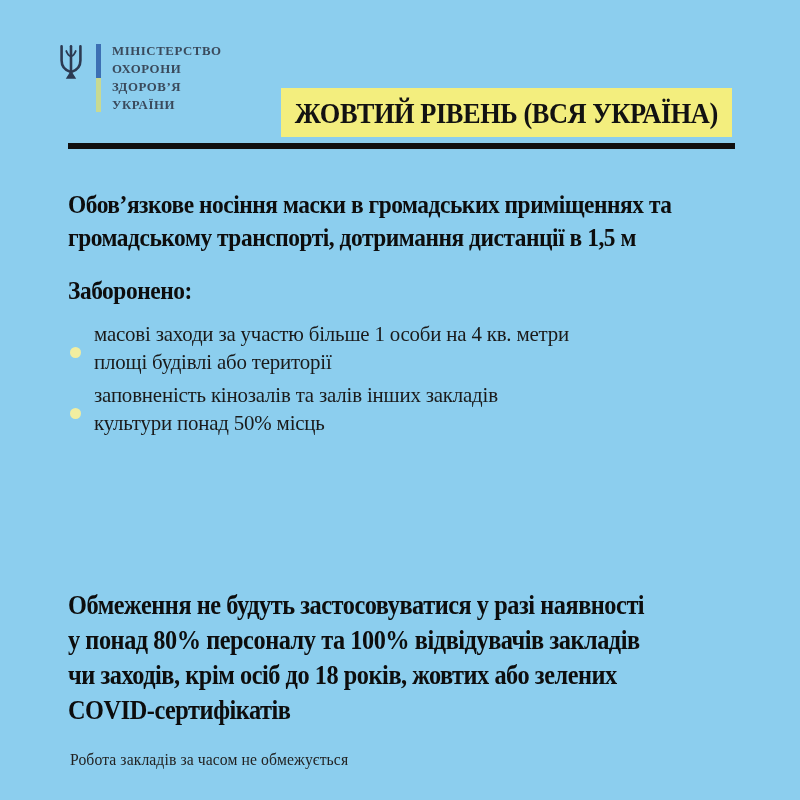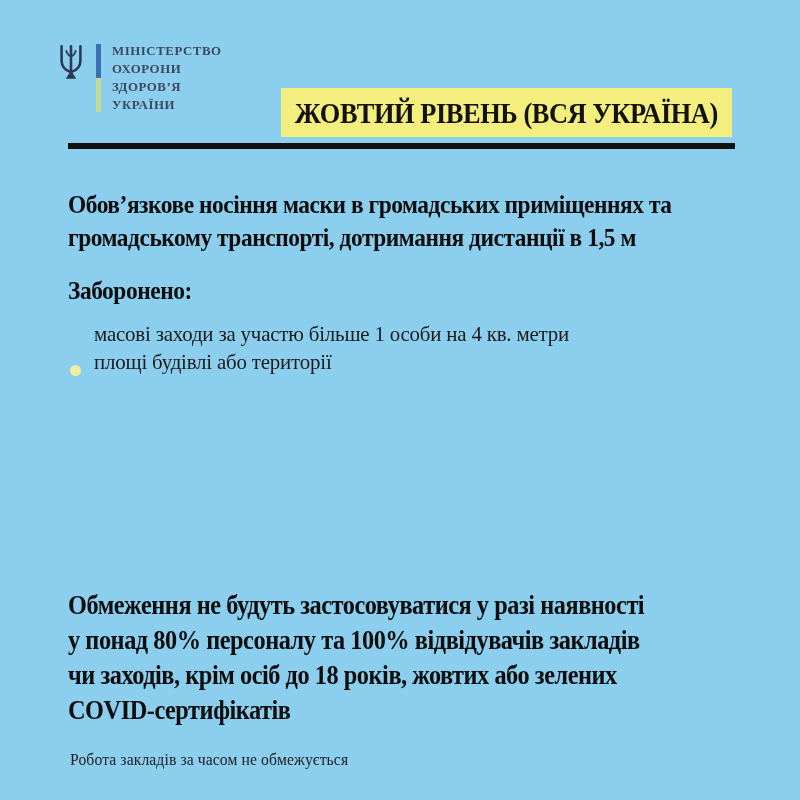--- a/index.html
+++ b/index.html
@@ -59,21 +59,21 @@
   }
   .prohibited-heading{
     position:absolute;left:68px;top:276px;width:400px;
     font-size:26px;font-weight:bold;letter-spacing:-0.5px;color:#0d0d0d;
   }
   .bullet-list{
     position:absolute;left:68px;top:320px;width:730px;
     list-style:none;margin:0;padding:0;
   }
   .bullet-item{
-    display:flex;align-items:flex-end;
+    display:flex;align-items:center;
     margin-bottom:5px;
   }
   .bullet-dot{
     flex:0 0 11px;width:11px;height:11px;border-radius:50%;
     margin:9px 13px 0 2px;
   }
   .bullet-text{
     font-size:22px;line-height:28px;color:#1a1a1a;
     letter-spacing:-0.2px;
   }
@@ -121,20 +121,25 @@
 громадському транспорті, дотримання дистанції в 1,5 м</div>
 
   <div class="prohibited-heading cond">Заборонено:</div>
 
   <ul class="bullet-list">
     <li class="bullet-item">
       <span class="bullet-dot" style="background: rgb(242, 238, 160);"></span>
       <span class="bullet-text cond-soft">масові заходи за участю більше 1 особи на 4 кв. метри
 площі будівлі або території</span>
     </li>
+    <li class="bullet-item">
+      <span class="bullet-dot" style="background: rgb(242, 238, 160);"></span>
+      <span class="bullet-text cond-soft">заповненість кінозалів та залів інших закладів
+культури понад 50% місць</span>
+    </li>
   </ul>
 
   <div class="exception cond">Обмеження не будуть застосовуватися у разі наявності
 у понад 80% персоналу та 100% відвідувачів закладів
 чи заходів, крім осіб до 18 років, жовтих або зелених
 COVID-сертифікатів</div>
 
   <div class="footnote cond-soft">Робота закладів за часом не обмежується</div>
 
 </div>

